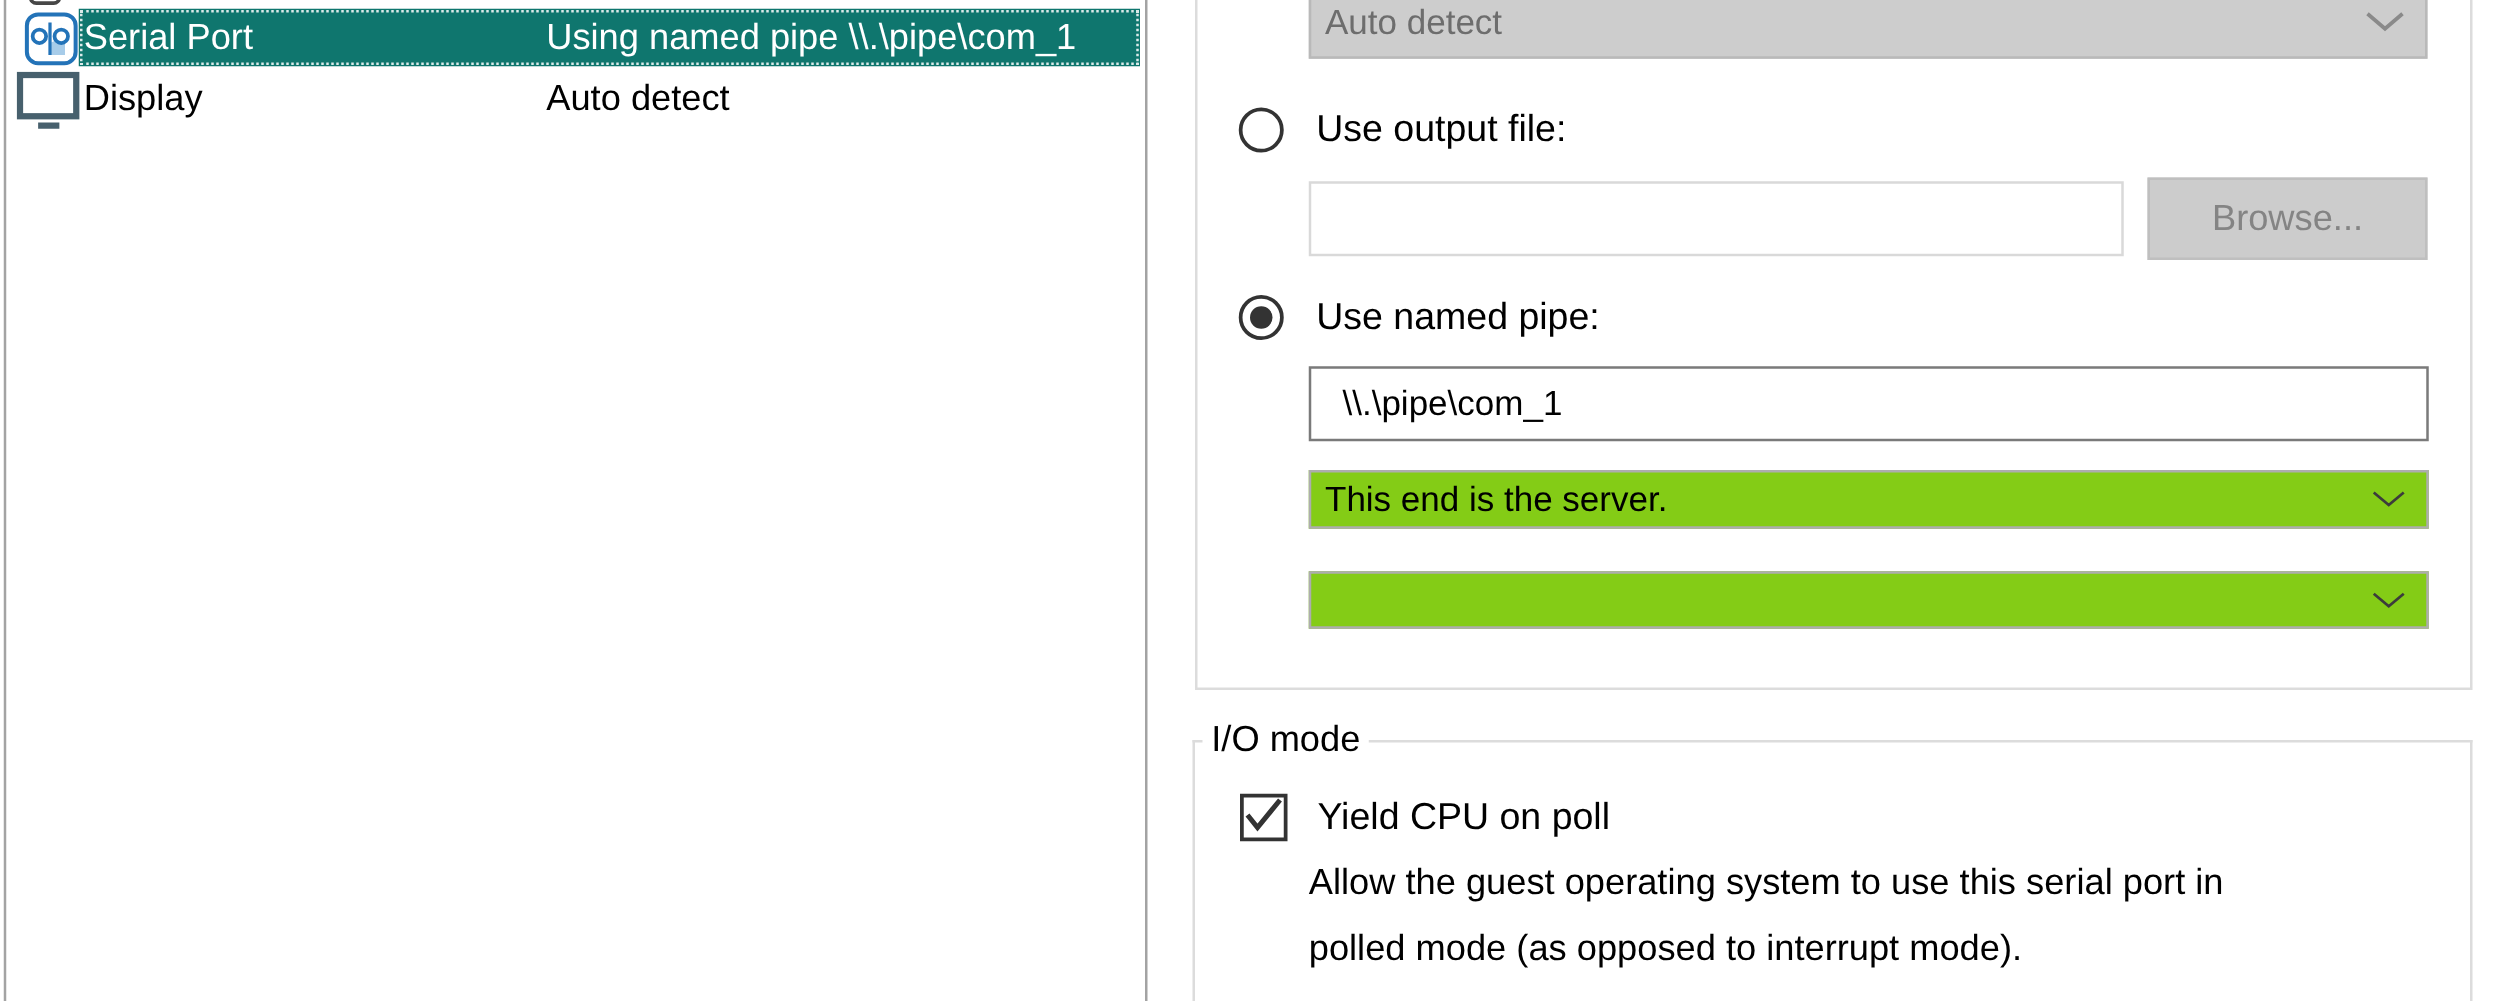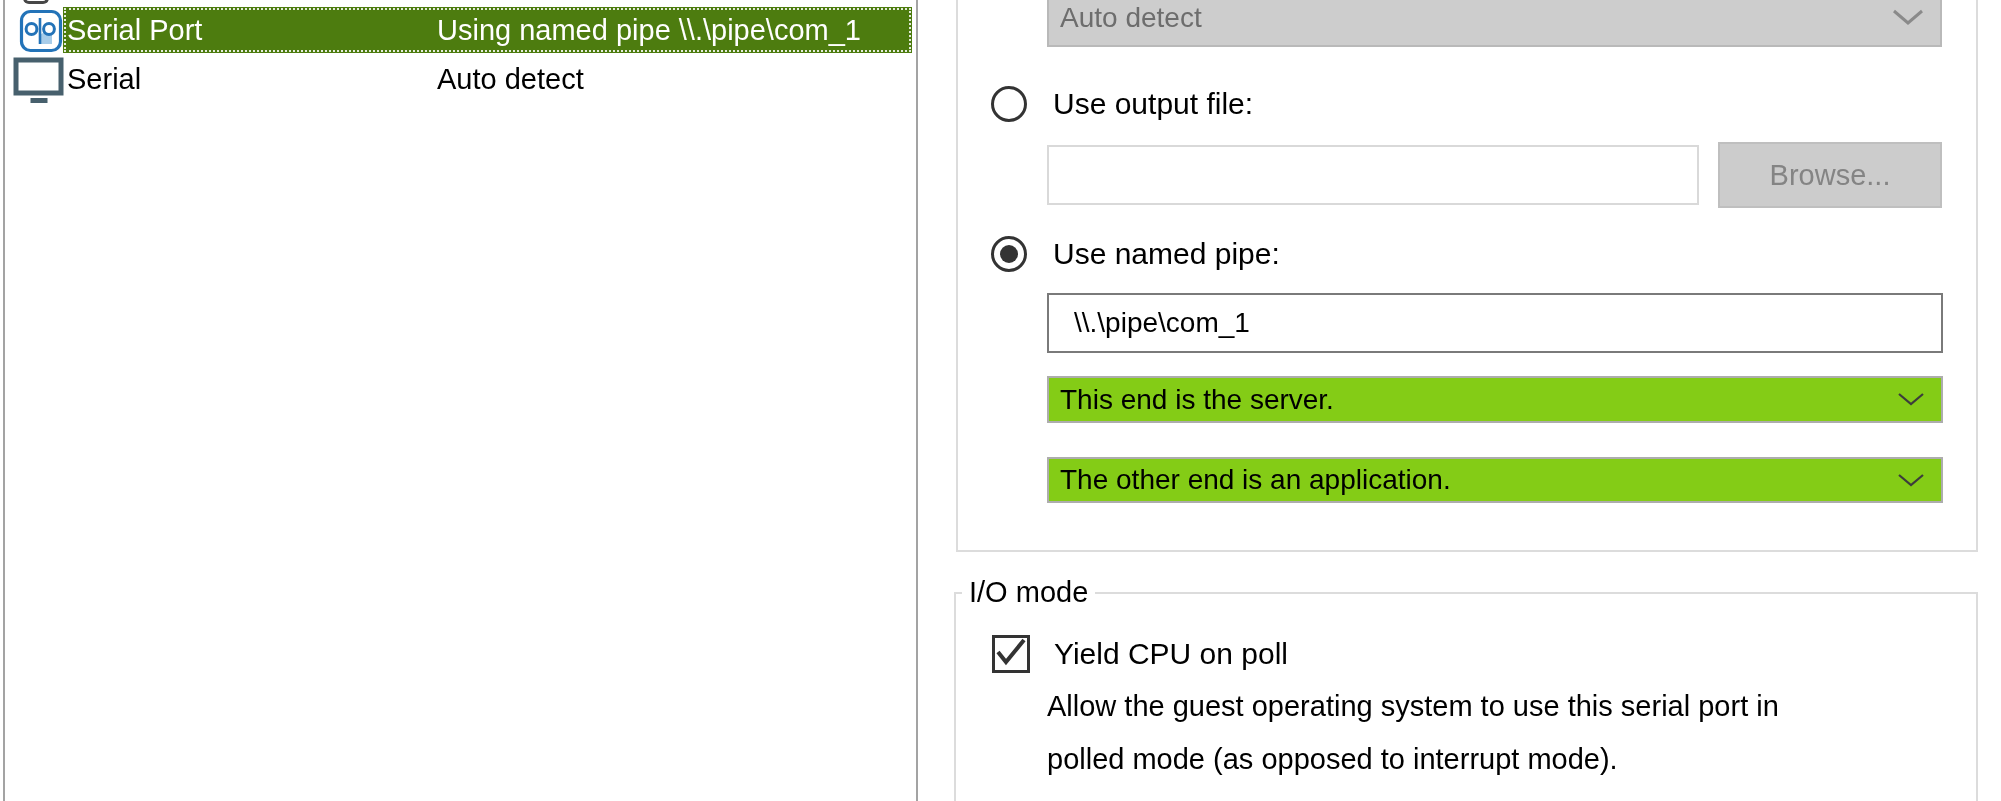--- a/index.html
+++ b/index.html
@@ -12,21 +12,21 @@
   #list-left-line  { left:3px; }
   #list-right-line { left:916px; }
 
   .prev-icon-sliver { position:absolute; left:23px; top:-10px; width:26px; height:14px;
                       border:3px solid #474747; border-top:none; border-radius:0 0 6px 6px; background:#fff; }
 
   .dev-row-label   { font-size:29px; }
   .dev-row-summary { font-size:29px; }
 
   #row-serial-hl { position:absolute; left:63px; top:7px; width:849px; height:46px;
-                   background:#4d7c0f; outline:2px dotted rgba(255,255,255,.85); outline-offset:-3px;
+                   background:#0f766e; outline:2px dotted rgba(255,255,255,.85); outline-offset:-3px;
                    display:flex; align-items:center; color:#fff; }
   #row-serial-hl .dev-row-label   { position:absolute; left:4px; }
   #row-serial-hl .dev-row-summary { position:absolute; left:374px; }
 
   #row-display { position:absolute; left:63px; top:56px; width:849px; height:46px;
                  display:flex; align-items:center; color:#000; }
   #row-display .dev-row-label   { position:absolute; left:4px; }
   #row-display .dev-row-summary { position:absolute; left:374px; }
 
   
@@ -90,21 +90,21 @@
 <div id="row-serial-hl">
   <span class="dev-row-label">Serial Port</span>
   <span class="dev-row-summary">Using named pipe \\.\pipe\com_1</span>
 </div>
 
 <svg class="abs" style="left:13px; top:57px;" width="52" height="48" viewBox="0 0 52 48">
   <rect x="3" y="3" width="45" height="33" fill="#ffffff" stroke="#47606d" stroke-width="5"></rect>
   <rect x="17.5" y="41" width="17" height="5" fill="#47606d"></rect>
 </svg>
 <div id="row-display">
-  <span class="dev-row-label">Serial</span>
+  <span class="dev-row-label">Display</span>
   <span class="dev-row-summary">Auto detect</span>
 </div>
 
 <div id="group-connection"></div>
 
 <div id="combo-autodetect" class="combo disabled">
   <span>Auto detect</span>
   <svg class="chev" width="32" height="17" viewBox="0 0 32 17">
     <polyline points="2,2 16,14 30,2" fill="none" stroke="#8a8a8a" stroke-width="3"></polyline>
   </svg>
@@ -128,21 +128,20 @@
 </div>
 
 <div id="combo-nearend" class="combo">
   <span>This end is the server.</span>
   <svg class="chev" width="28" height="15" viewBox="0 0 28 15">
     <polyline points="2,2 14,12 26,2" fill="none" stroke="#3c3c3c" stroke-width="2.2"></polyline>
   </svg>
 </div>
 
 <div id="combo-farend" class="combo">
-  <span>The other end is an application.</span>
   <svg class="chev" width="28" height="15" viewBox="0 0 28 15">
     <polyline points="2,2 14,12 26,2" fill="none" stroke="#3c3c3c" stroke-width="2.2"></polyline>
   </svg>
 </div>
 
 <div id="group-iomode"></div>
 <div id="iomode-title">I/O mode</div>
 
 <div id="checkbox-yield">
   <svg width="34" height="32" viewBox="0 0 34 32" style="position:absolute; left:-1px; top:-2px;">

